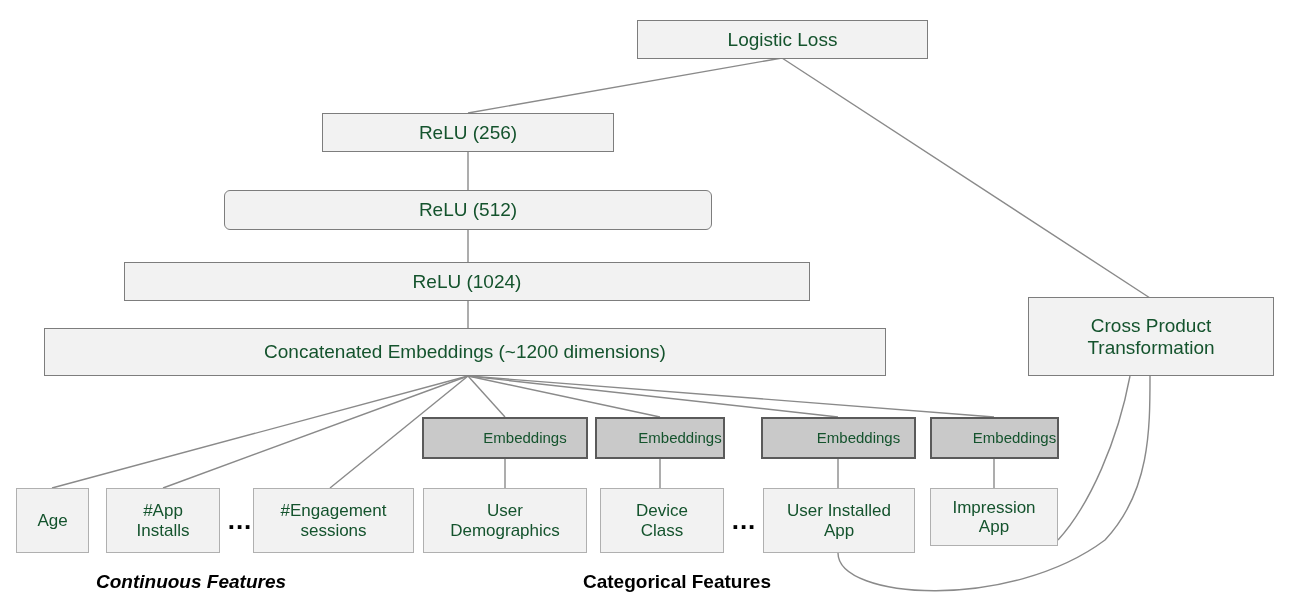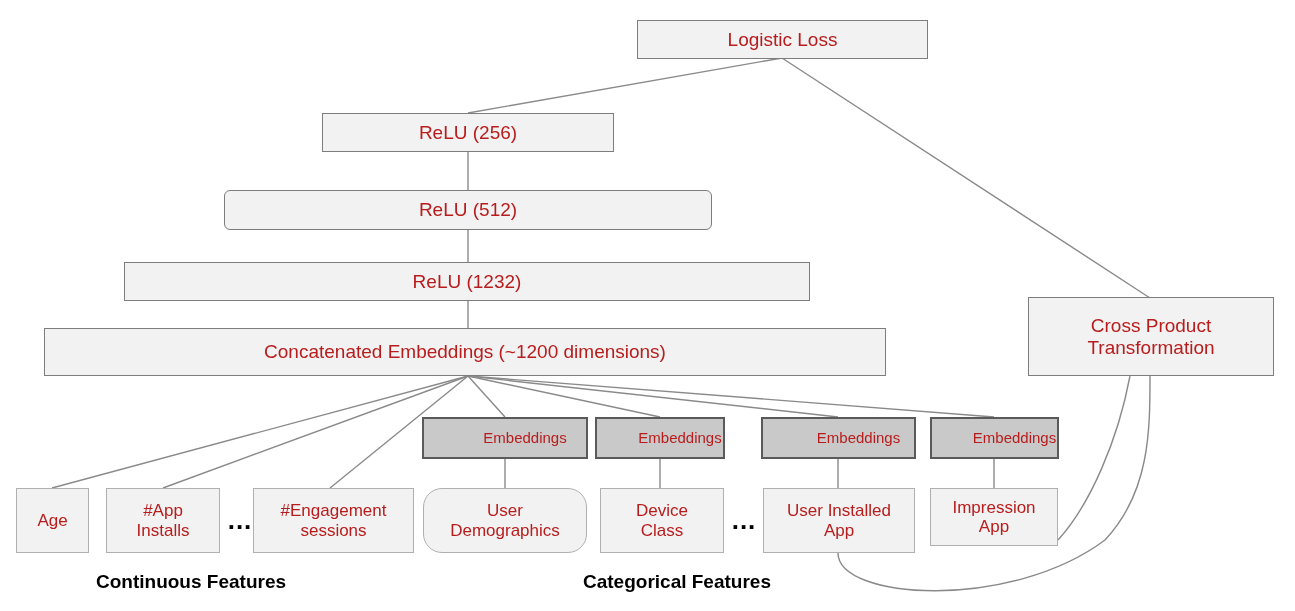--- a/index.html
+++ b/index.html
@@ -27,21 +27,21 @@
     height: 611px;
   }
   .node {
     position: absolute;
     box-sizing: border-box;
     display: flex;
     align-items: center;
     justify-content: center;
     text-align: center;
     line-height: 1.12;
-    color: #b91c1c;
+    color: #14532d;
     white-space: pre-line;
   }
   .node-light {
     background: #f2f2f2;
     border: 1px solid #7d7d7d;
     font-size: 19px;
   }
   .node-dark {
     background: #c9c9c9;
     border: 2px solid #5a5a5a;
@@ -115,21 +115,21 @@
 
   <div class="node node-light" style="left:322px; top:113px; width:292px; height:39px;text-align:center;">
     <span>ReLU (256)</span>
   </div>
 
   <div class="node node-light" style="left:224px; top:190px; width:488px; height:40px;border-radius:6px;">
     <span>ReLU (512)</span>
   </div>
 
   <div class="node node-light" style="left:124px; top:262px; width:686px; height:39px;">
-    <span>ReLU (1232)</span>
+    <span>ReLU (1024)</span>
   </div>
 
   <div class="node node-light" style="left:44px; top:328px; width:842px; height:48px;">
     <span>Concatenated Embeddings (~1200 dimensions)</span>
   </div>
 
   <div class="node node-light" style="left:1028px; top:297px; width:246px; height:79px;">
     <span>Cross Product
 Transformation</span>
   </div>
@@ -155,40 +155,40 @@
     <span>Age</span>
   </div>
   <div class="ellipsis" style="left:226px; top:500px; width:28px; height:40px;">
     <span>...</span>
   </div>
   <div class="node node-feature" style="left:253px; top:488px; width:161px; height:65px;">
     <span>#Engagement
 sessions</span>
   </div>
 
-  <div class="node node-feature" style="left:423px; top:488px; width:164px; height:65px;border-radius:19px;">
+  <div class="node node-feature" style="left:423px; top:488px; width:164px; height:65px;">
     <span>User
 Demographics</span>
   </div>
   <div class="node node-feature" style="left:600px; top:488px; width:124px; height:65px;">
     <span>Device
 Class</span>
   </div>
   <div class="ellipsis" style="left:730px; top:500px; width:28px; height:40px;">
     <span>...</span>
   </div>
   <div class="node node-feature" style="left:763px; top:488px; width:152px; height:65px;">
     <span>User Installed
 App</span>
   </div>
   <div class="node node-feature" style="left:930px; top:488px; width:128px; height:58px;">
     <span>Impression
 App</span>
   </div>
 
-  <div class="group-label" style="left:96px; top:571px;">
+  <div class="group-label" style="left:96px; top:571px;font-style:italic;">
     <span>Continuous Features</span>
   </div>
   <div class="group-label" style="left:583px; top:571px;">
     <span>Categorical Features</span>
   </div>
 
 </div>
 
 </body></html>

